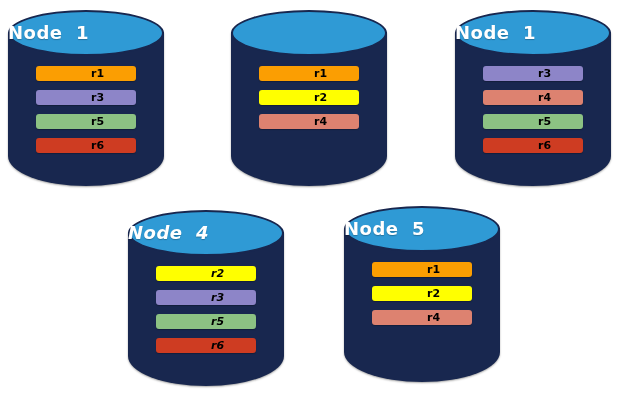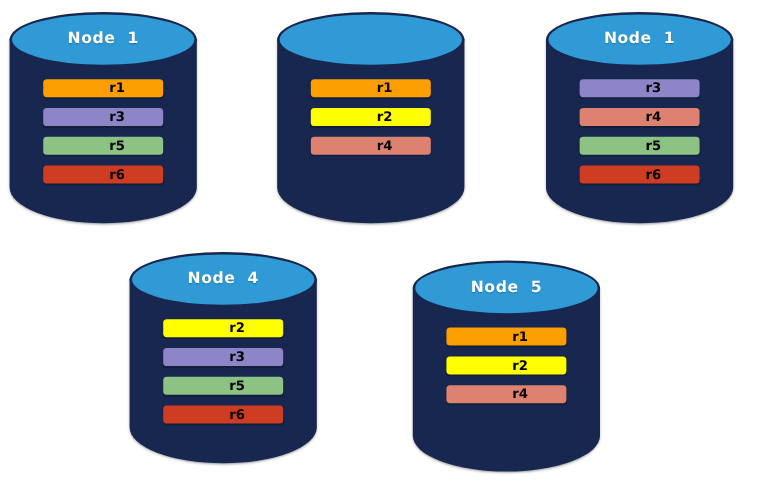--- a/index.html
+++ b/index.html
@@ -52,23 +52,23 @@
     box-sizing: border-box;
   }
 
   .node-title {
     position: absolute;
     left: 0;
     top: 0;
     width: 156px;
     height: 46px;
     line-height: 46px;
-    text-align: center;
+    text-align: left;
     color: #ffffff;
-    font-size: 13px;
+    font-size: 18px;
     font-weight: bold;
     letter-spacing: 0.5px;
     white-space: pre;
     text-shadow: 0 1px 1px rgba(0,0,0,0.25);
   }
 
   .replica-stack {
     position: absolute;
     left: 28px;
     top: 56px;
@@ -117,32 +117,32 @@
       <div class="cyl-body"></div>
       <div class="cyl-top"></div>
       <div class="node-title">Node  1</div>
       <div class="replica-stack">
         <div class="replica" style="background: rgb(141, 133, 200);">r3</div>
         <div class="replica" style="background: rgb(221, 130, 112);">r4</div>
         <div class="replica" style="background: rgb(140, 194, 131);">r5</div>
         <div class="replica" style="background: rgb(206, 60, 34);">r6</div>
       </div>
     </div>
-    <div class="node" style="left: 108px; top: 210px;">
+    <div class="node" style="left: 128px; top: 210px; font-style: italic;">
       <div class="cyl-body"></div>
       <div class="cyl-top"></div>
       <div class="node-title">Node  4</div>
       <div class="replica-stack">
         <div class="replica" style="background: rgb(255, 255, 0);">r2</div>
         <div class="replica" style="background: rgb(141, 133, 200);">r3</div>
         <div class="replica" style="background: rgb(140, 194, 131);">r5</div>
         <div class="replica" style="background: rgb(206, 60, 34);">r6</div>
       </div>
     </div>
-    <div class="node" style="left: 344px; top: 217px;">
+    <div class="node" style="left: 344px; top: 206px;">
       <div class="cyl-body"></div>
       <div class="cyl-top"></div>
       <div class="node-title">Node  5</div>
       <div class="replica-stack">
         <div class="replica" style="background: rgb(251, 158, 2);">r1</div>
         <div class="replica" style="background: rgb(255, 255, 0);">r2</div>
         <div class="replica" style="background: rgb(221, 130, 112);">r4</div>
       </div>
     </div>
   </div>

